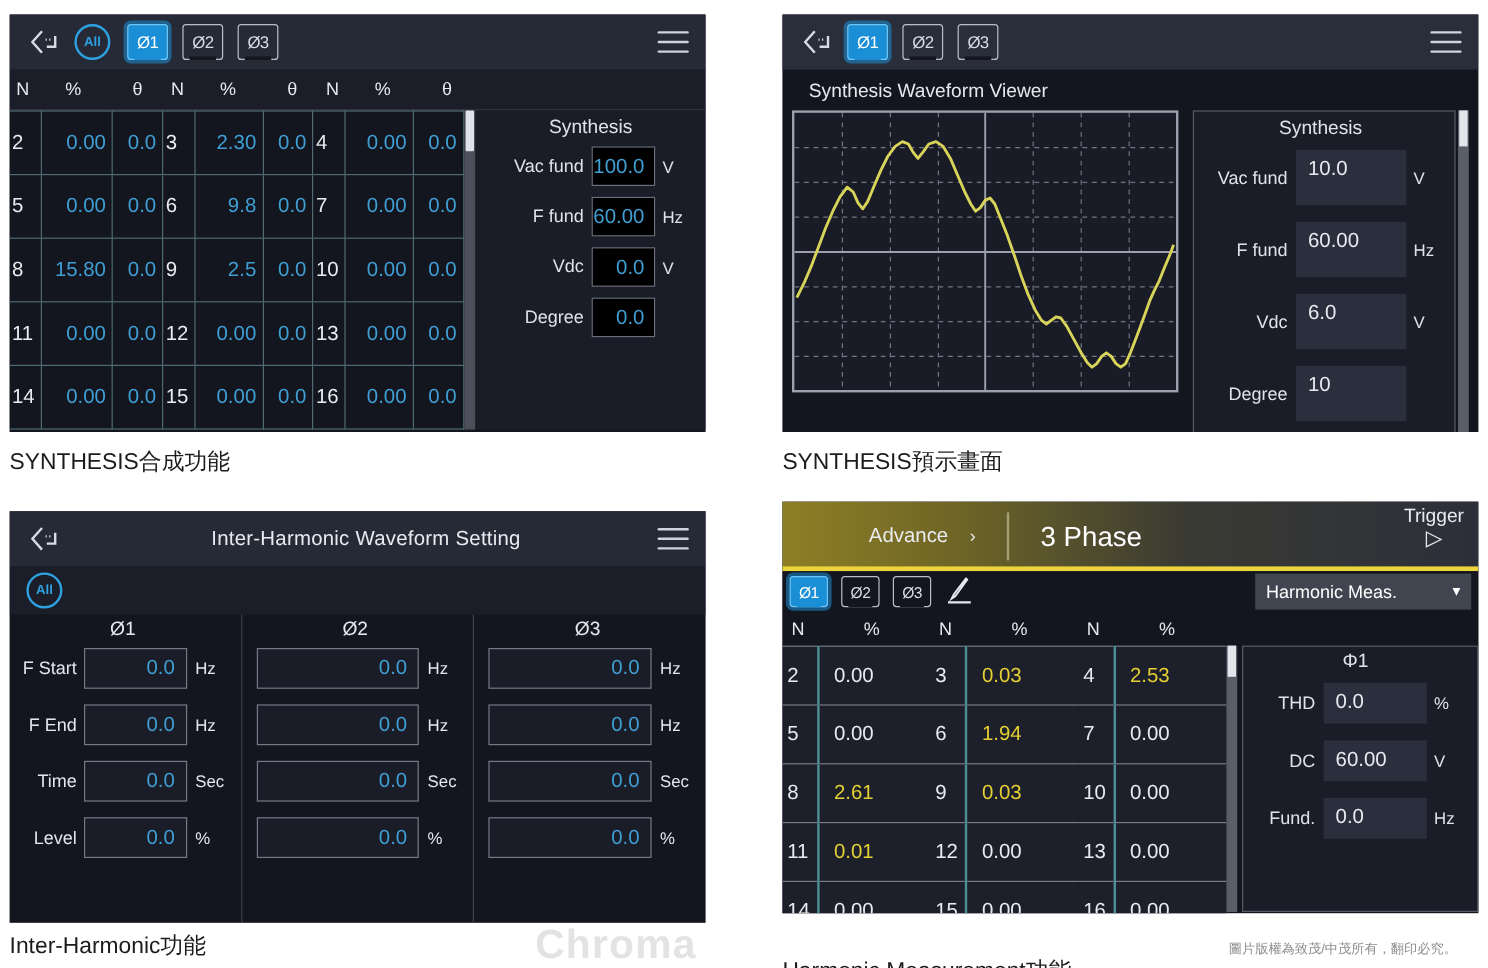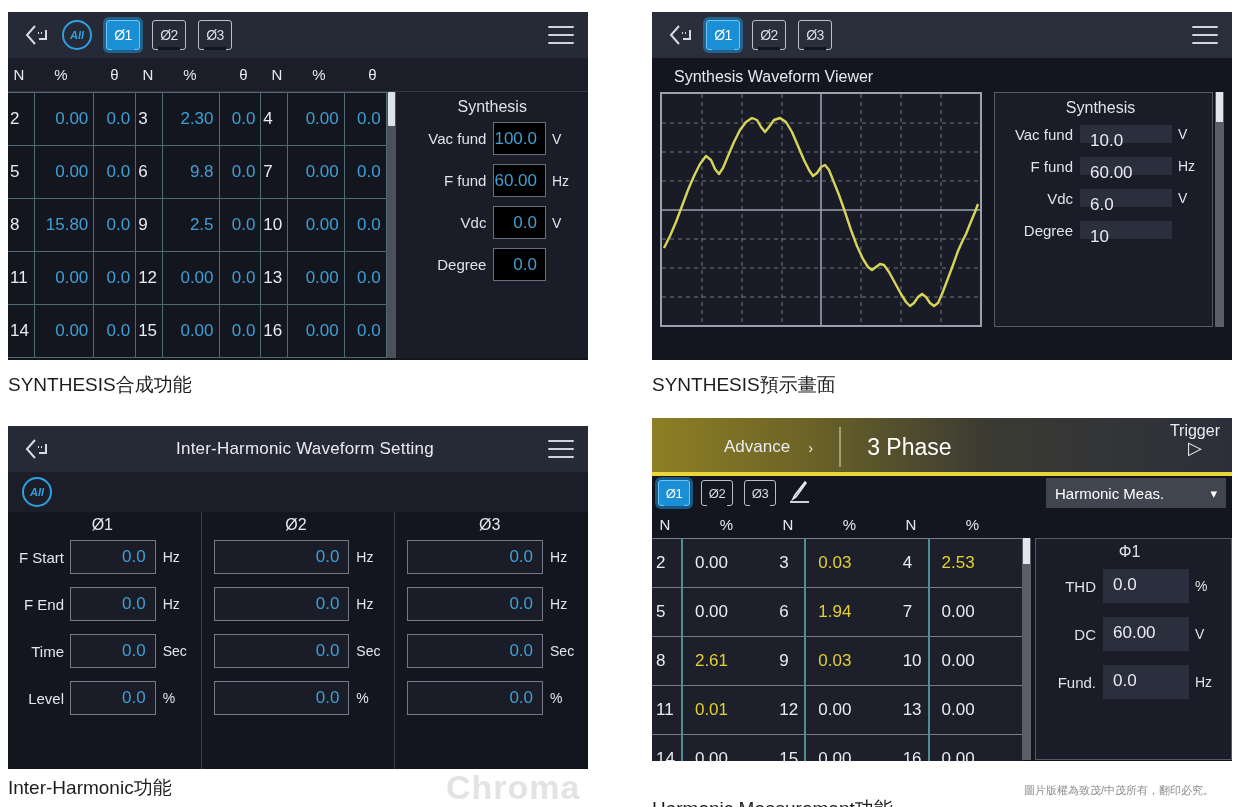--- a/index.html
+++ b/index.html
@@ -48,21 +48,21 @@
   }
   .phase-badge.sel {
     background: #1b8fd6; border-color: #6fc6f5; color: #ffffff;
     box-shadow: 0 0 0 3px rgba(27,143,214,.55);
   }
   .phase-badge.sel::after { background: #1b8fd6; }
   .all-badge {
     width: 30px; height: 30px; border-radius: 50%;
     border: 2px solid #2ea1e0; color: #2ea1e0;
     font-size: 11px; display: flex; align-items: center; justify-content: center;
-    flex: none; margin-right: 14px; font-weight: bold; font-style: italic;
+    flex: none; margin-right: 14px; font-weight: bold;
   }
 
   
   #p1 { left: 8px; top: 12px; width: 580px; height: 348px; }
   .colhead {
     height: 34px; background: #1b1e28; display: flex; align-items: center;
     color: #e6e8ee; font-size: 15px; border-bottom: 1px solid #343843;
   }
   .colhead .grp { display: flex; width: 129px; }
   .colhead .n { width: 22px; text-align: center; }
@@ -102,21 +102,21 @@
   .wv-title { color: #e6e8ee; font-size: 16px; padding: 10px 0 6px 22px; }
   .wv-body { display: flex; padding: 0 8px; }
   .scope {
     width: 322px; height: 235px; border: 2px solid #9aa0ad;
     background: #191c26; position: relative;
   }
   .scope svg { display: block; }
   .side2 { flex: 1; margin-left: 12px; background: #1a1d27; border: 1px solid #555a66; padding: 6px 10px 0 4px; }
   .side2 h4 { color: #dfe2ea; font-size: 16px; font-weight: normal; text-align: center; margin-bottom: 8px; }
   .side2 .flabel { width: 74px; font-size: 15px; }
-  .side2 .fbox { height: 18px; }
+  .side2 .fbox { height: 46px; }
   .side2 .frow { margin-bottom: 14px; }
   .sbar2 { width: 9px; background: #5a5e69; position: relative; margin-left: 2px; }
   .sbar2 i { position: absolute; left: 1px; right: 1px; top: 0; height: 30px; background: #e2e5ea; }
 
   
   #p3 { left: 8px; top: 426px; width: 580px; height: 343px; }
   .subbar { height: 40px; background: #1b1e28; display: flex; align-items: center; padding: 0 14px; }
   .ih-grid { display: flex; height: 263px; }
   .ih-col { flex: 1; border-right: 1px solid #3a3f4b; padding: 4px 8px 0 4px; }
   .ih-col:last-child { border-right: none; }

